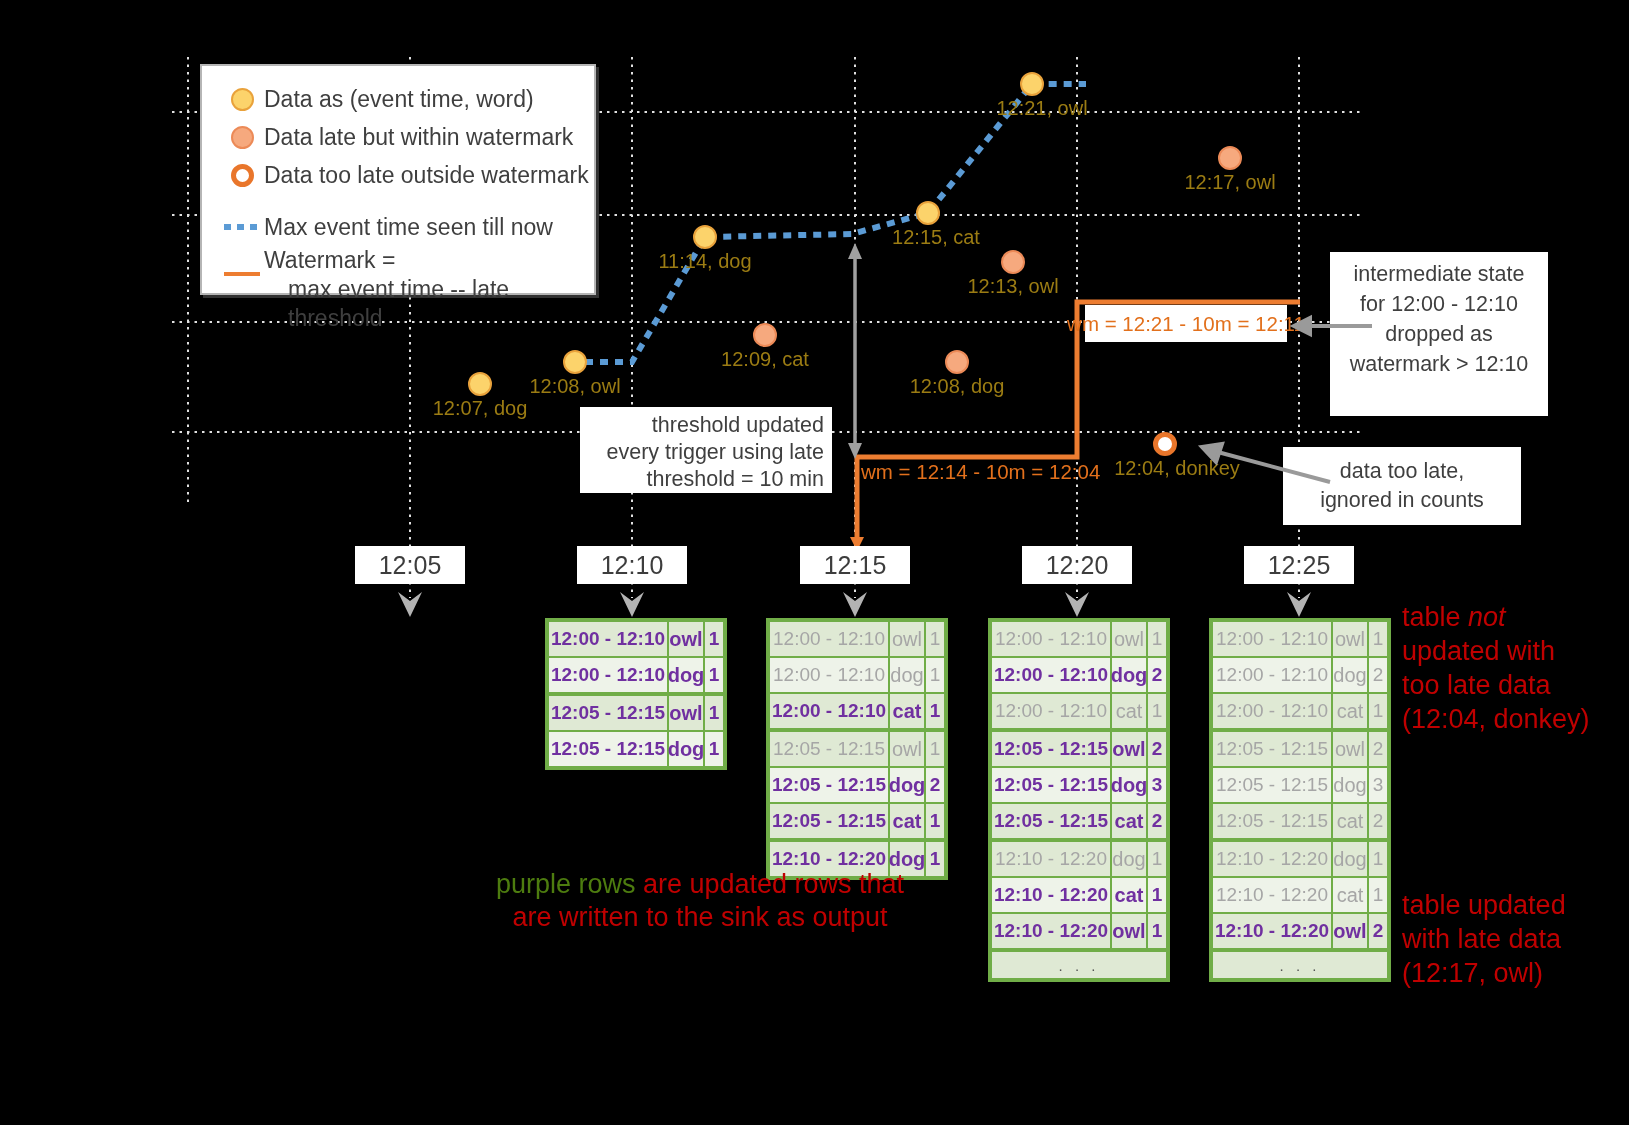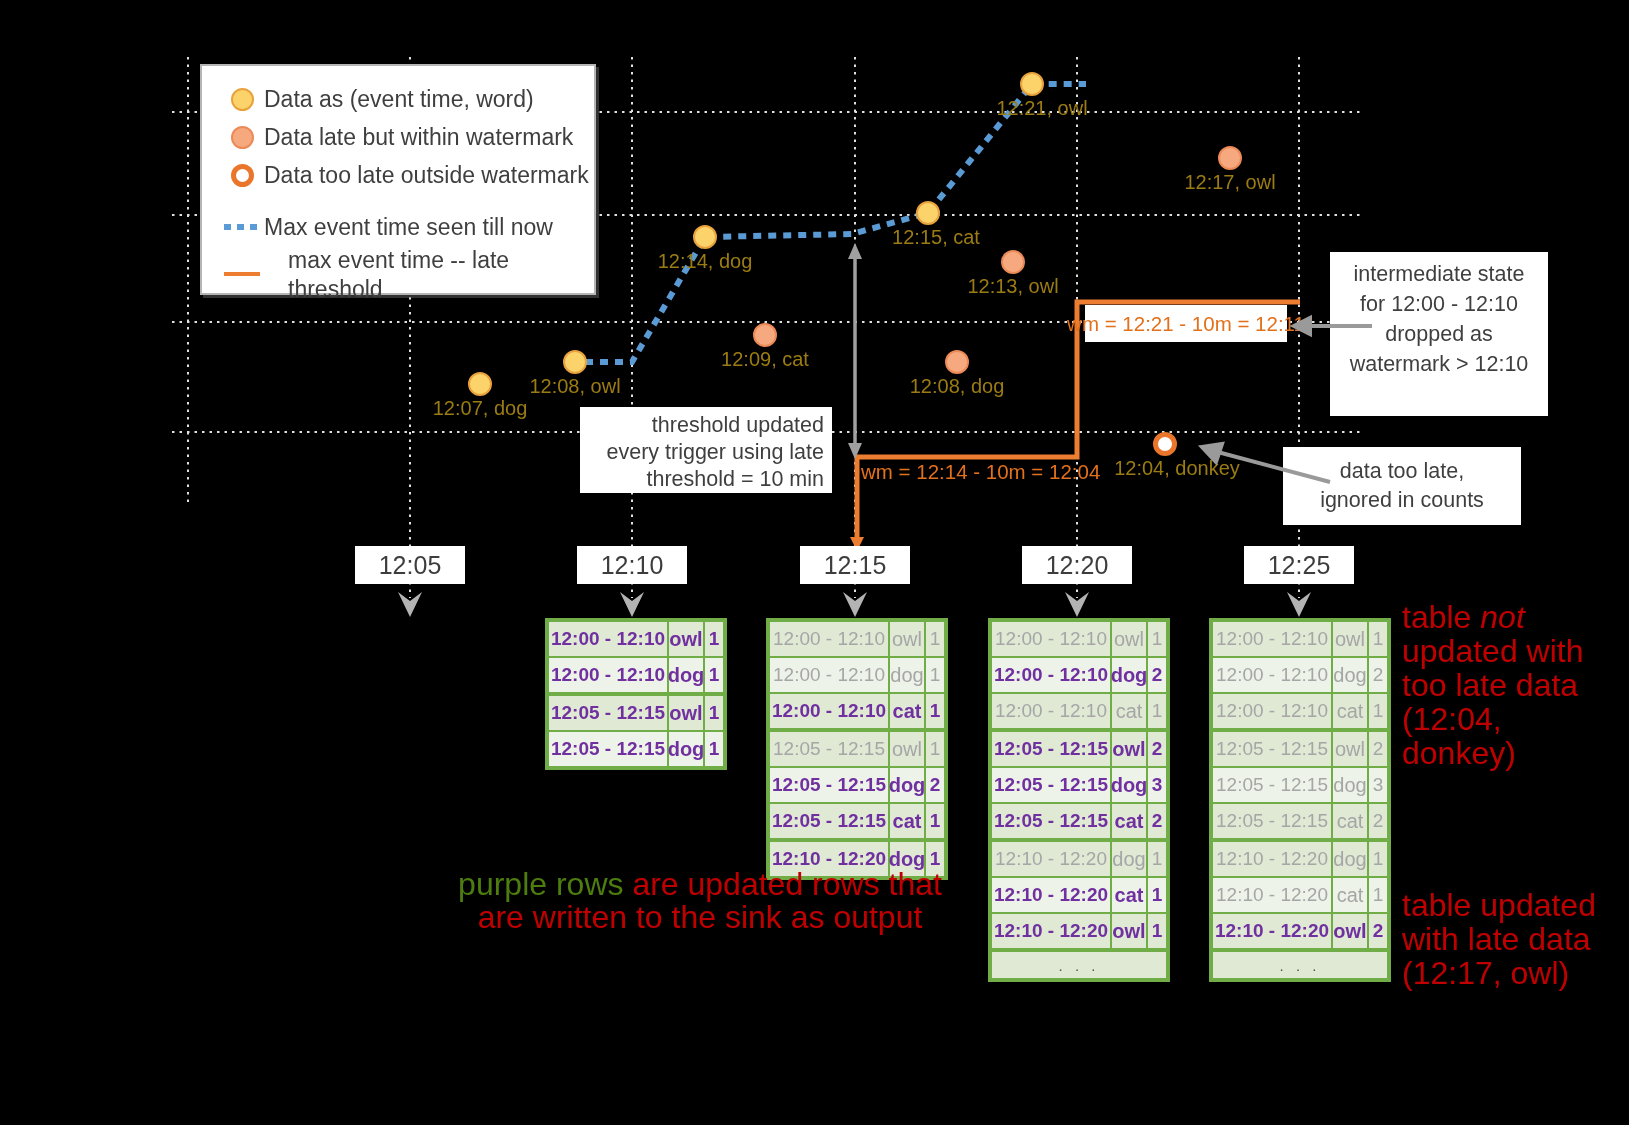--- a/index.html
+++ b/index.html
@@ -51,21 +51,21 @@
   .c-window{width:118px;font-size:19px;}
   .c-word{width:34px;font-size:20px;}
   .c-count{width:18px;font-size:19px;}
   .shade-a .cell{background:#dfe9d4;}
   .shade-b .cell{background:#eef3e9;}
   .row-upd .cell{color:#7030a0;font-weight:600;}
   .row-old .cell{color:#a6a6a6;font-weight:400;}
   .wrow-ellipsis{margin-top:2px;height:26px;background:#dfe9d4;color:#555;font-size:15px;
                  display:flex;align-items:center;justify-content:center;letter-spacing:4px;}
   
-  .caption{position:absolute;color:#c00000;font-size:32px;z-index:4;}
+  .caption{position:absolute;color:#c00000;font-size:27px;z-index:4;}
   #cap-purple{left:430px;top:868px;width:540px;text-align:center;line-height:33px;}
   #cap-purple .lead{color:#4d7c0f;font-weight:400;}
   #cap-not{left:1402px;top:600px;width:200px;text-align:left;line-height:34px;}
   #cap-not em{font-style:italic;}
   #cap-upd{left:1402px;top:853px;width:200px;text-align:left;line-height:34px;margin-top:35px;}
 </style>
 </head>
 <body>
 
 <div id="canvas">
@@ -124,32 +124,33 @@
         <div class="lg-icon">
           <div class="sw-blue"></div>
         </div>
         <div class="lg-txt">Max event time seen till now</div>
       </div>
       <div class="lg-row lg-two">
         <div class="lg-icon">
           <div class="sw-orange"></div>
         </div>
         <div class="lg-txt">
+          <div>Watermark =</div>
           <div class="lg-indent">max event time -- late threshold</div>
         </div>
       </div>
     </div>
 
   <div id="points">
       <div class="pt on-time" style="left: 468px; top: 372px;"></div>
       <div class="pt-label" style="left: 390px; top: 397px;">12:07, dog</div>
       <div class="pt on-time" style="left: 563px; top: 350px;"></div>
       <div class="pt-label" style="left: 485px; top: 375px;">12:08, owl</div>
       <div class="pt on-time" style="left: 693px; top: 225px;"></div>
-      <div class="pt-label" style="left: 615px; top: 250px;">12:14, dog</div>
+      <div class="pt-label" style="left: 615px; top: 250px;">11:14, dog</div>
       <div class="pt on-time" style="left: 916px; top: 201px;"></div>
       <div class="pt-label" style="left: 846px; top: 226px;">12:15, cat</div>
       <div class="pt on-time" style="left: 1020px; top: 72px;"></div>
       <div class="pt-label" style="left: 952px; top: 97px;">12:21, owl</div>
       <div class="pt late" style="left: 753px; top: 323px;"></div>
       <div class="pt-label" style="left: 675px; top: 348px;">12:09, cat</div>
       <div class="pt late" style="left: 945px; top: 350px;"></div>
       <div class="pt-label" style="left: 867px; top: 375px;">12:08, dog</div>
       <div class="pt late" style="left: 1001px; top: 250px;"></div>
       <div class="pt-label" style="left: 923px; top: 275px;">12:13, owl</div>

